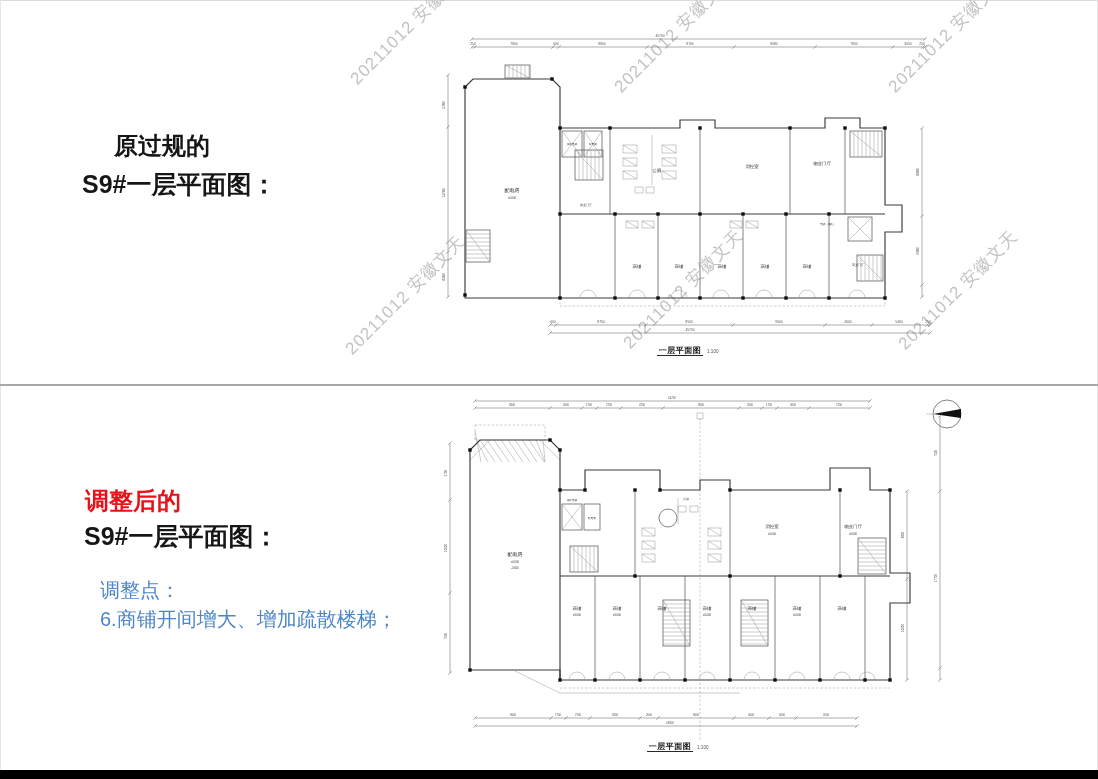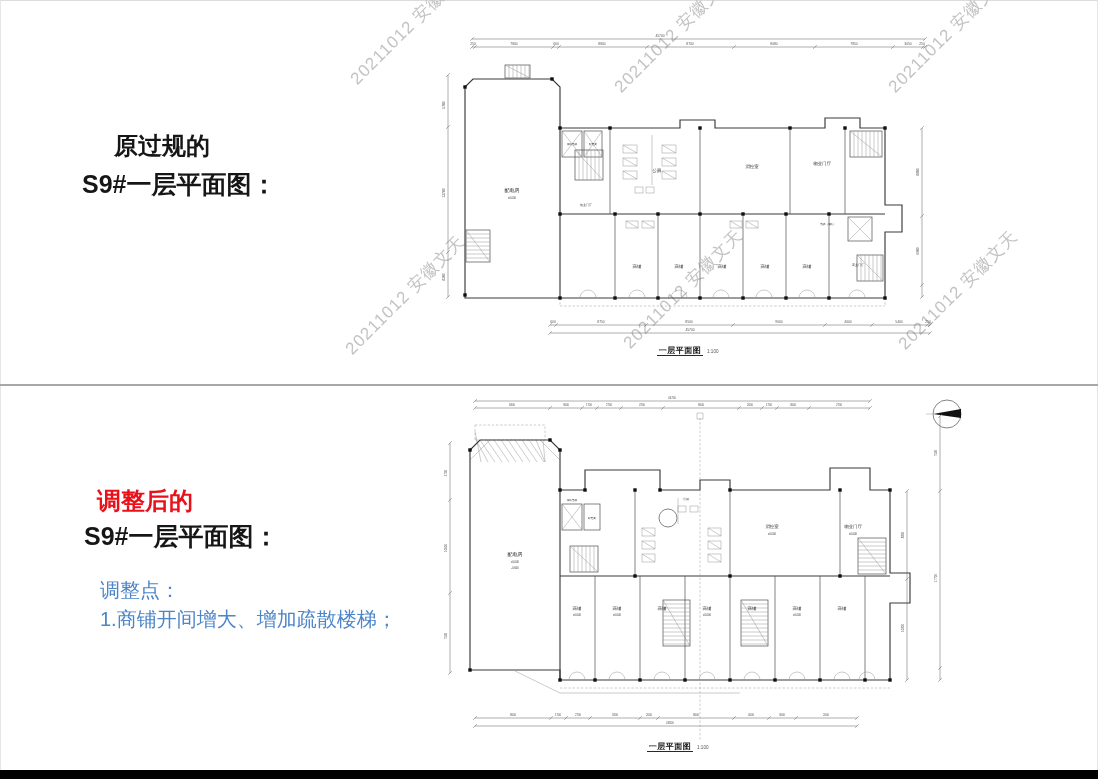--- a/index.html
+++ b/index.html
@@ -5,21 +5,21 @@
   html,body{margin:0;padding:0;}
   body{width:1098px;height:779px;position:relative;background:#ffffff;overflow:hidden;
        font-family:"Liberation Sans","DejaVu Sans",sans-serif;}
   .frame{position:absolute;inset:0;border-top:1px solid #dcdcdc;border-left:1px solid #e6e6e6;
          border-right:1px solid #e6e6e6;pointer-events:none;}
   .divider{position:absolute;left:0;top:384px;width:1098px;height:2px;background:#a8a8a8;}
   .footerbar{position:absolute;left:0;top:770px;width:1098px;height:9px;background:#000;}
   .h-main{position:absolute;font-weight:bold;color:#161616;white-space:nowrap;}
   .h1a{left:88px;top:130px;font-size:24px;margin-left:26px;}
   .h1b{left:82px;top:168px;font-size:25px;}
-  .h2a{left:97px;top:485px;font-size:24px;}
+  .h2a{left:85px;top:485px;font-size:24px;}
   .h2b{left:84px;top:520px;font-size:25px;}
   .note{position:absolute;white-space:nowrap;font-size:20px;margin-left:22px;}
   .note-t{left:78px;top:577px;}
   .note-1{left:78px;top:606px;}
   .wm{position:absolute;color:#c3c3c3;font-size:17px;letter-spacing:1px;white-space:nowrap;
       transform:translate(-50%,-50%) rotate(-45deg);pointer-events:none;}
   svg{position:absolute;}
   svg text{font-family:"Liberation Sans","DejaVu Sans",sans-serif;}
   svg .pl{stroke:#4f4f4f;fill:none;stroke-width:.7;}
   svg .wall{stroke:#3a3a3a;fill:none;stroke-width:1.15;}
@@ -315,21 +315,21 @@
   <text class="dimtxt" x="260" y="306.3">45700</text>
 
   <text class="cap" x="250" y="328">一层平面图</text>
   <line x1="227" y1="330.5" x2="273" y2="330.5" stroke="#101010" stroke-width="0.9"></line>
   <text class="capscale" x="277" y="327.5">1:100</text>
 </svg>
 
 <div class="h-main h2a" style="color:#e8111a;">调整后的</div>
 <div class="h-main h2b">S9#一层平面图：</div>
 <div class="note note-t" style="color:#4c85c8;">调整点：</div>
-<div class="note note-1" style="color:#4c85c8;">1.商铺开间增大、增加疏散楼梯；</div>
+<div class="note note-1" style="color:#4c85c8;">6.商铺开间增大、增加疏散楼梯；</div>
 
 <svg style="left:420px;top:388px;" width="575" height="385" viewBox="0 0 575 385">
 
   <g>
     <circle cx="527" cy="26" r="14" class="pl"></circle>
     <polygon points="513,26 541,21 541,30" fill="#111"></polygon>
     <line class="thin" x1="506" y1="26" x2="512" y2="26"></line>
   </g>
 
   <line class="dim" x1="55" y1="13" x2="450" y2="13"></line>

